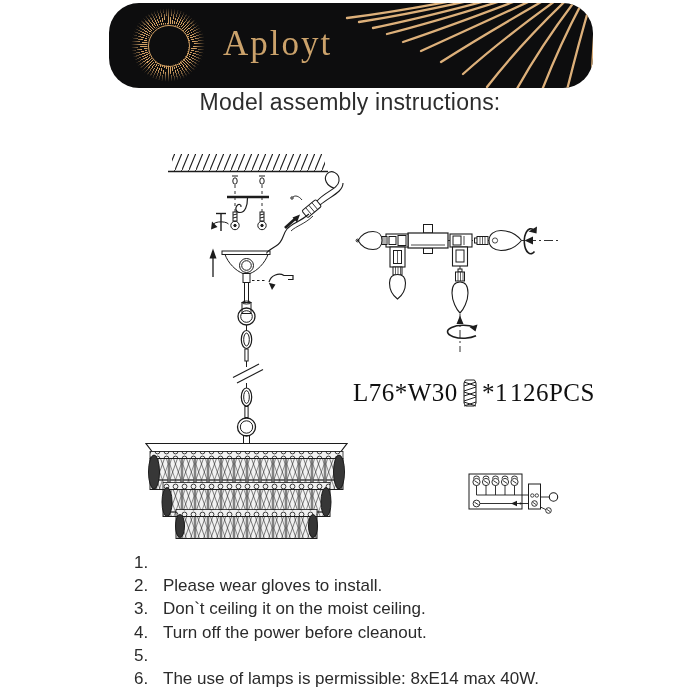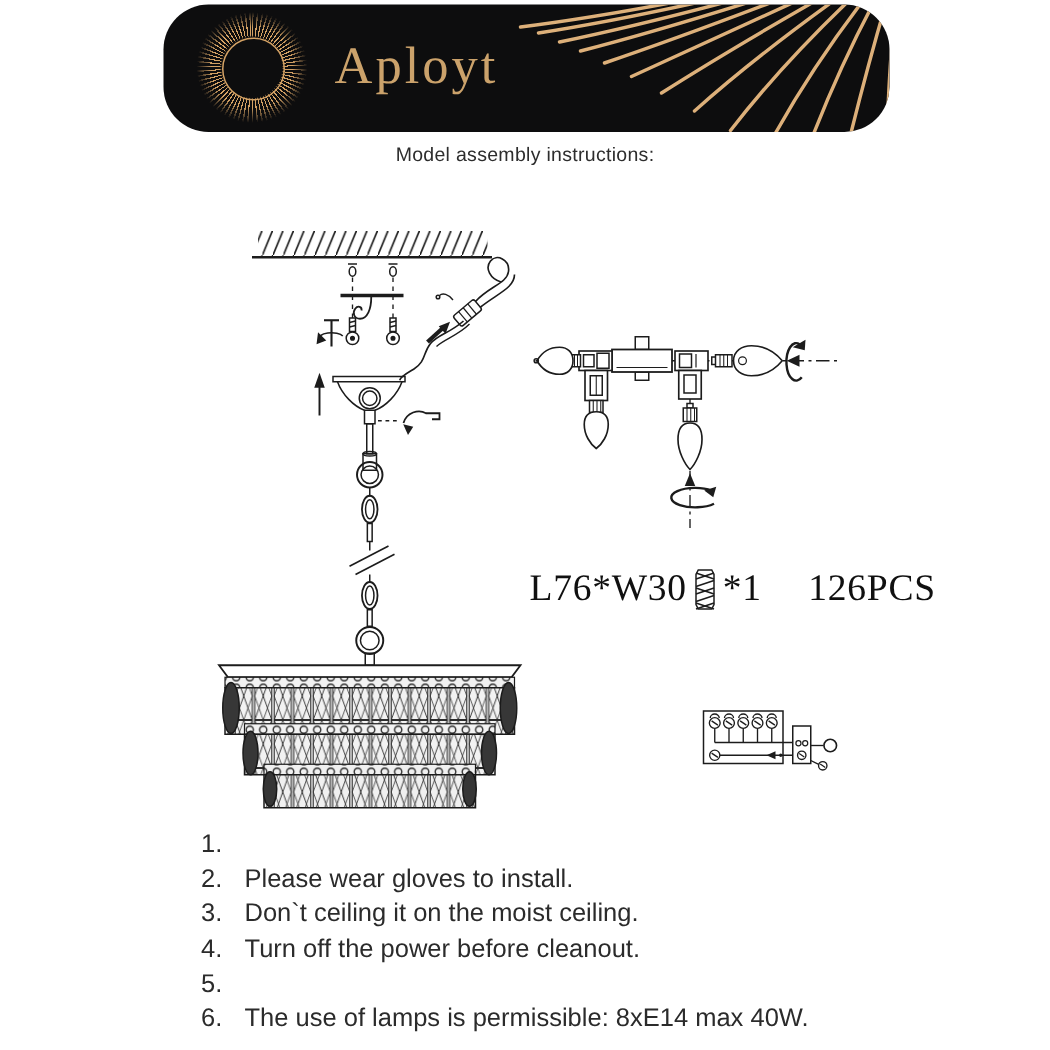--- a/index.html
+++ b/index.html
@@ -15,30 +15,30 @@
     mask:radial-gradient(circle at 50% 50%, transparent 20px, #000 21.5px 27px, rgba(0,0,0,.55) 31px, transparent 37px);}
   .sunburst-ring{position:absolute;left:39px;top:22px;width:40px;height:40px;
     border:1.3px solid #d3a164;border-radius:50%;}
   .brand{position:absolute;left:114px;top:50%;transform:translateY(-54%);
     font-family:"Liberation Serif",serif;font-size:35px;font-weight:400;
     letter-spacing:2px;color:#cba26b;}
   .rays{position:absolute;right:0;top:0;width:300px;height:85px;}
 
   
   .titles{position:absolute;left:0;top:92px;width:700px;text-align:center;
-    color:#2d2d2d;font-size:13px;font-weight:500;line-height:21px;letter-spacing:.2px;}
+    color:#2d2d2d;font-size:23px;font-weight:500;line-height:21px;letter-spacing:.2px;}
 
   
   .diagrams{position:absolute;left:0;top:0;width:700px;height:700px;}
 
   
   .spec{position:absolute;left:353px;top:379px;height:32px;display:flex;align-items:flex-start;
     font-family:"Liberation Serif",serif;font-size:25px;color:#101010;letter-spacing:.5px;white-space:nowrap;}
   .spec .qty{margin-left:5px;}
-  .spec .pcs{margin-left:31px;}
+  .spec .pcs{margin-left:2px;}
   .spec svg{margin-left:5px;display:block;}
 
   
   .instructions{position:absolute;left:134px;top:551px;width:480px;
     color:#2b2b2b;font-size:17px;line-height:23.2px;}
   .instructions .row{display:flex;}
   .instructions .num{width:29px;flex:0 0 29px;}
 </style>
 </head>
 <body>

